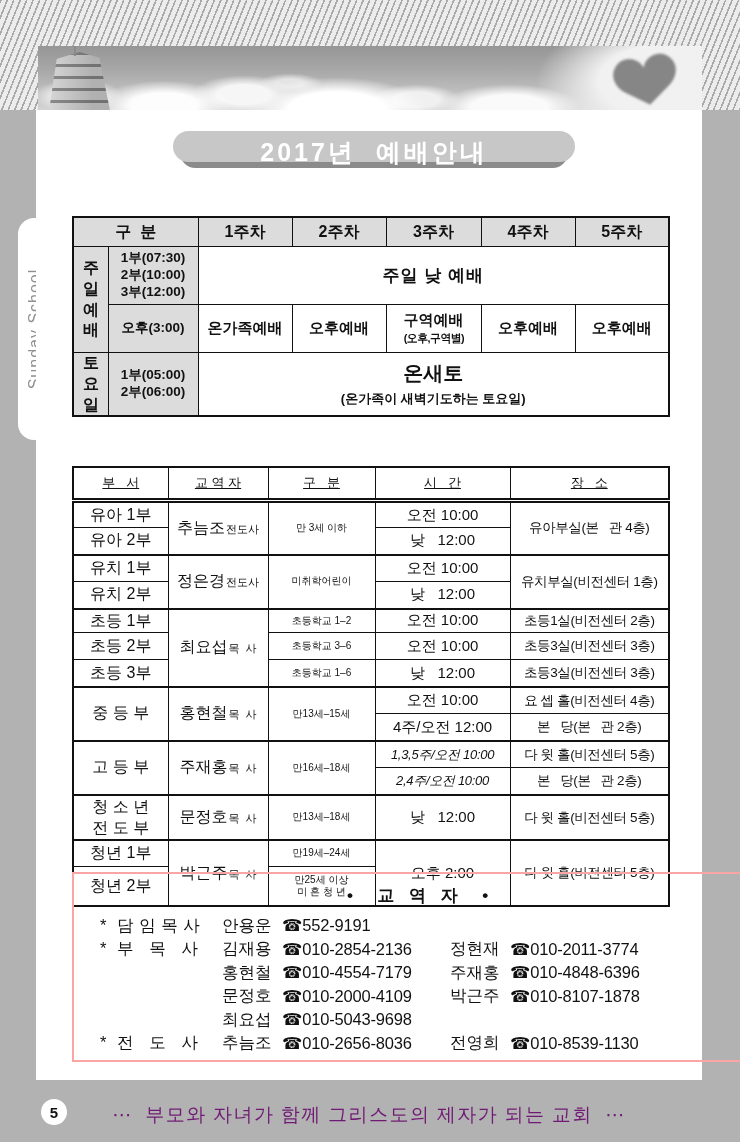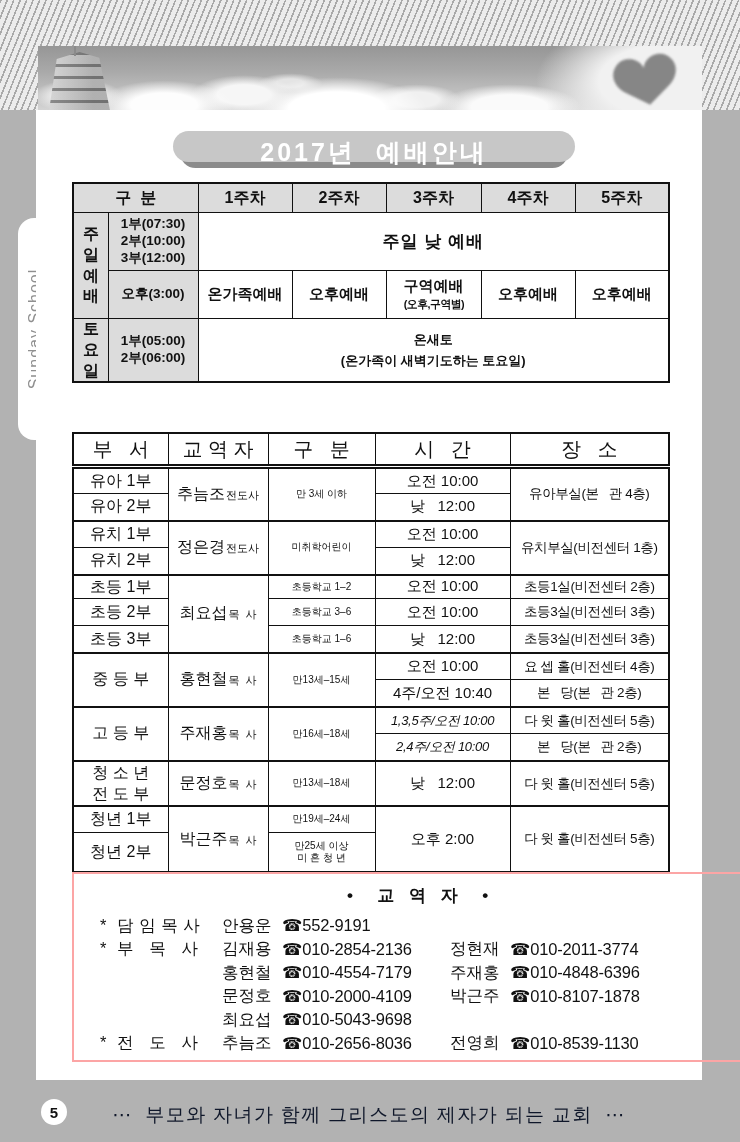--- a/index.html
+++ b/index.html
@@ -30,46 +30,46 @@
   
   .panel{position:absolute;left:36px;top:110px;width:666px;height:970px;background:#ffffff;}
   .side-tab{position:absolute;left:18px;top:218px;width:34px;height:222px;background:#ffffff;
             border-radius:16px 0 0 16px;}
   .side-tab-text{position:absolute;left:50%;top:50%;transform:translate(-50%,-50%) rotate(-90deg);
             white-space:nowrap;color:#8f8f8f;font-size:16px;letter-spacing:1px;}
   .page-circle{position:absolute;left:41px;top:1099px;width:26px;height:26px;border-radius:50%;
             background:#fff;display:flex;align-items:center;justify-content:center;
             font-size:15px;font-weight:bold;color:#111;}
   .slogan{position:absolute;left:36px;top:1102px;width:666px;text-align:center;
-            font-family:"Liberation Serif","DejaVu Serif",serif;font-size:19px;color:#0f172a;
+            font-family:"Liberation Serif","DejaVu Serif",serif;font-size:19px;color:#701a75;
             letter-spacing:1.5px;white-space:pre-wrap;}
   
   .capsule{position:absolute;z-index:0;background:#8b8b8b;border-radius:17px;color:#fff;
            font-weight:bold;text-align:center;white-space:pre-wrap;}
   .capsule::before{content:"";position:absolute;left:-7px;right:-7px;top:-6px;bottom:6px;
            background:#c7c7c7;border-radius:17px;z-index:-1;}
   .title1{left:144px;top:27px;width:388px;height:31px;line-height:31px;font-size:25px;letter-spacing:3px;}
   .title2{left:130px;top:277px;width:412px;height:30px;line-height:30px;font-size:24px;letter-spacing:1px;}
   
-  table{border-collapse:collapse;table-layout:fixed;}
+  table{border-collapse:collapse;table-layout:fixed;margin-top:34px;}
   td{border:1.5px solid #111;text-align:center;vertical-align:middle;white-space:pre-wrap;
      padding:1px 2px;overflow:hidden;}
   .t1{position:absolute;left:36px;top:72px;width:596px;border:2.5px solid #111;}
   .t1 td{font-weight:bold;font-size:15px;}
   .t1 .g{background:#dcdcdc;}
   .t1 .hd{font-size:16px;height:26px;}
   .t1 .vert{width:35px;word-break:break-all;line-height:1.3;font-size:16px;padding:0 9px;}
   .t1 .times{font-size:13.5px;line-height:1.25;}
   .t1 .big{font-size:17px;letter-spacing:1px;}
   .t1 .sub{display:block;font-size:11.5px;letter-spacing:-0.5px;transform:scaleX(.94);margin-top:1px;}
-  .t1 .onsaeto{display:block;font-size:13px;}
+  .t1 .onsaeto{display:block;font-size:20px;}
   .t1 .sub2{display:block;font-size:13px;font-weight:bold;margin-top:3px;}
   .t2{position:absolute;left:36px;top:322px;width:596px;border:2.5px solid #111;}
   .t2 td{font-size:15px;}
-  .t2 .h2{font-size:20px;height:28px;border-bottom:5px double #111;}
+  .t2 .h2{font-size:13px;height:28px;border-bottom:5px double #111;text-decoration:underline;}
   .t2 .dept{font-size:16px;line-height:1.3;}
   .t2 .place{font-size:13.5px;letter-spacing:-0.4px;}
   .t2 .time{font-size:15px;}
   .t2 .time-sm{font-size:13px;letter-spacing:-0.3px;font-style:italic;}
   .t2 .cls{font-size:10px;line-height:1.25;}
   .t2 .nm{font-size:16px;}
   .t2 .sfx{font-size:11px;margin-left:1px;}
   .t2 tr.gsep > td{border-top-width:2.2px;}
   
   .ministers{position:absolute;left:36px;top:762px;width:696px;height:190px;border:2px solid #fca5a5;
@@ -207,21 +207,21 @@
         <td class="place">초등3실(비전센터 3층)</td>
       </tr>
       <tr class="gsep" style="height:27px">
         <td rowspan="2" class="dept">중 등 부</td>
         <td rowspan="2"><span class="nm">홍현철</span><span class="sfx">목  사</span></td>
         <td rowspan="2" class="cls">만13세–15세</td>
         <td class="time">오전 10:00</td>
         <td class="place">요 셉 홀(비전센터 4층)</td>
       </tr>
       <tr style="height:27px">
-        <td class="time">4주/오전 10:40</td>
+        <td class="time">4주/오전 12:00</td>
         <td class="place">본   당(본   관 2층)</td>
       </tr>
       <tr class="gsep" style="height:27px">
         <td rowspan="2" class="dept">고 등 부</td>
         <td rowspan="2"><span class="nm">주재홍</span><span class="sfx">목  사</span></td>
         <td rowspan="2" class="cls">만16세–18세</td>
         <td class="time-sm">1,3,5주/오전 10:00</td>
         <td class="place">다 윗 홀(비전센터 5층)</td>
       </tr>
       <tr style="height:27px">

